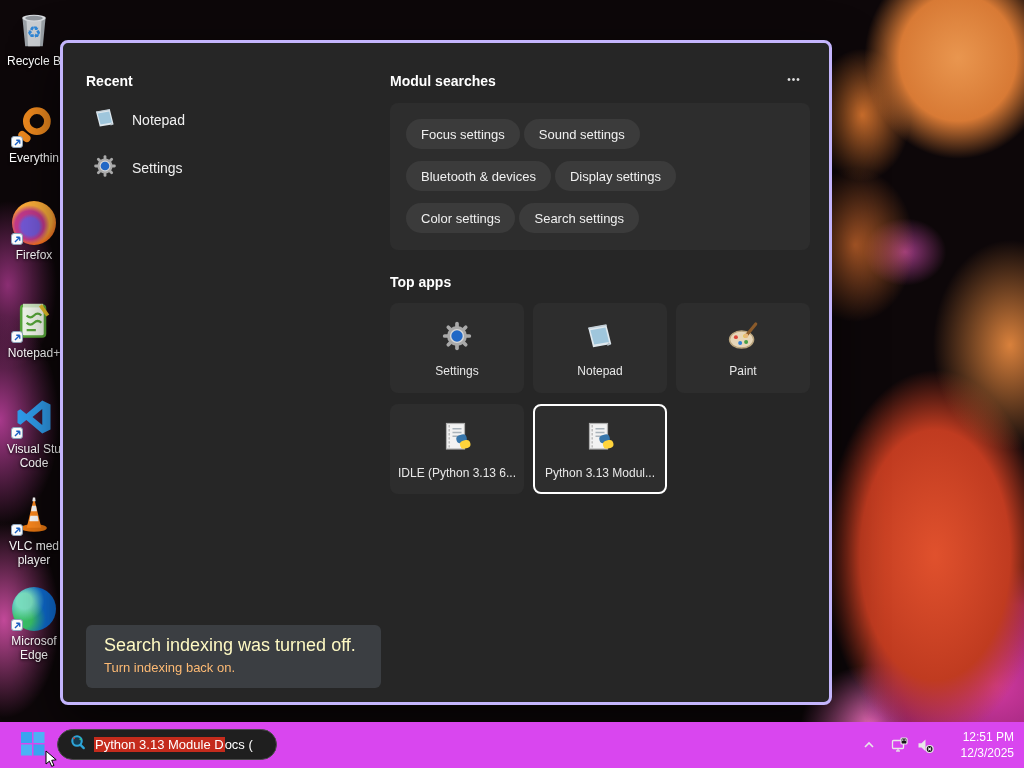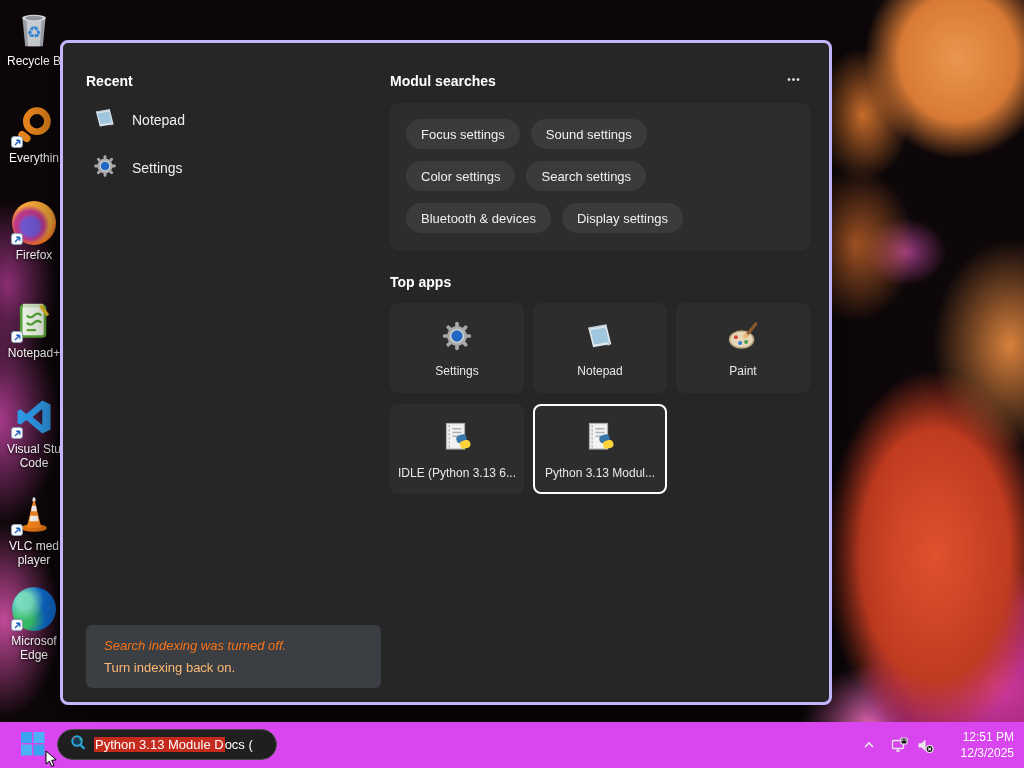--- a/index.html
+++ b/index.html
@@ -35,28 +35,28 @@
      radial-gradient(circle at 25% 72%,#3ac46a 0 20%,rgba(58,196,106,0) 50%),
      radial-gradient(circle at 58% 58%,#0e6fd8 0 60%,#0a4fa8 92%);}
   
   .panel{position:absolute;left:60px;top:40px;width:772px;height:665px;background:#262626;border:3px solid #c4b5fd;border-radius:8px;box-sizing:border-box;box-shadow:0 18px 50px rgba(0,0,0,.65);z-index:5;}
   .sec-title{position:absolute;color:#fff;font-size:14px;font-weight:700;}
   .recent-list{position:absolute;left:23px;top:58px;display:flex;flex-direction:column;gap:10px;}
   .recent-item{display:flex;align-items:center;gap:14px;height:38px;padding:0 6px;border-radius:4px;cursor:default;}
   .recent-label{color:#f0f0f0;font-size:14px;}
   .more-btn{position:absolute;left:718px;top:28px;width:26px;height:18px;color:#e0e0e0;font-size:10px;letter-spacing:1px;text-align:center;line-height:18px;border-radius:4px;cursor:default;}
   .qs-card{position:absolute;left:327px;top:60px;width:420px;height:147px;background:#2d2d2d;border-radius:8px;padding:16px;box-sizing:border-box;display:flex;flex-direction:column;gap:12px;}
-  .qs-row{display:flex;gap:11px;text-align:center;}
+  .qs-row{display:flex;gap:4px;text-align:center;}
   .pill{background:#3b3b3b;border-radius:16px;height:30px;padding:0 15px;display:flex;align-items:center;color:#f0f0f0;font-size:13px;white-space:nowrap;cursor:default;}
   .tiles{position:absolute;left:327px;top:260px;width:424px;display:grid;grid-template-columns:repeat(3,134px);gap:11px 9px;}
   .tile{height:90px;background:#2d2d2d;border-radius:8px;display:flex;flex-direction:column;align-items:center;justify-content:center;gap:7px;box-sizing:border-box;cursor:default;}
   .tile.selected{border:2px solid #ffffff;}
   .tile-label{font-size:12px;color:#e8e8e8;max-width:122px;white-space:nowrap;overflow:hidden;}
   .toast{position:absolute;left:23px;top:582px;width:295px;background:#3b3e42;border-radius:6px;padding:12px 18px;box-sizing:border-box;}
-  .toast-msg{color:#f97316;font-size:13px;line-height:17px;font-style:italic;}
+  .toast-msg{color:#fef9c3;font-size:18px;line-height:17px;}
   .toast-link{color:#fdba74;font-size:13px;line-height:17px;margin-top:5px;cursor:pointer;}
   
   .taskbar{position:absolute;left:0;top:722px;width:1024px;height:46px;background:#d946ef;z-index:10;}
   .start-btn{position:absolute;left:18px;top:9px;width:28px;height:28px;display:flex;align-items:center;justify-content:center;border-radius:4px;cursor:default;}
   .search-pill{position:absolute;left:57px;top:7px;width:220px;height:31px;background:#1f1f1f;border:1px solid #4a4a4a;border-radius:17px;display:flex;align-items:center;padding:0 10px;box-sizing:border-box;gap:7px;cursor:text;}
   .search-text{font-size:13px;color:#fff;white-space:nowrap;overflow:hidden;}
   .sel-red{background:#c42b1c;padding:2px 1px;}
   .tray-ico{position:absolute;width:20px;height:20px;display:flex;align-items:center;justify-content:center;cursor:default;}
   .clock{position:absolute;right:10px;top:7px;text-align:right;font-size:12px;line-height:16px;color:#fff;cursor:default;}
   .cursor{position:absolute;left:45px;top:750px;z-index:20;pointer-events:none;}
@@ -203,26 +203,26 @@
 
   <div class="sec-title" style="left:327px;top:30px">Modul searches</div>
   <div class="more-btn">•••</div>
 
   <div class="qs-card">
     <div class="qs-row">
       <div class="pill">Focus settings</div>
       <div class="pill">Sound settings</div>
     </div>
     <div class="qs-row">
+      <div class="pill">Bluetooth &amp; devices</div>
+      <div class="pill">Display settings</div>
+    </div>
+    <div class="qs-row">
       <div class="pill">Color settings</div>
       <div class="pill">Search settings</div>
-    </div>
-    <div class="qs-row">
-      <div class="pill">Bluetooth &amp; devices</div>
-      <div class="pill">Display settings</div>
     </div>
   </div>
 
   <div class="sec-title" style="left:327px;top:231px">Top apps</div>
 
   <div class="tiles">
 
     <div class="tile">
       <span>
         <svg width="34" height="34" viewBox="0 0 24 24">

